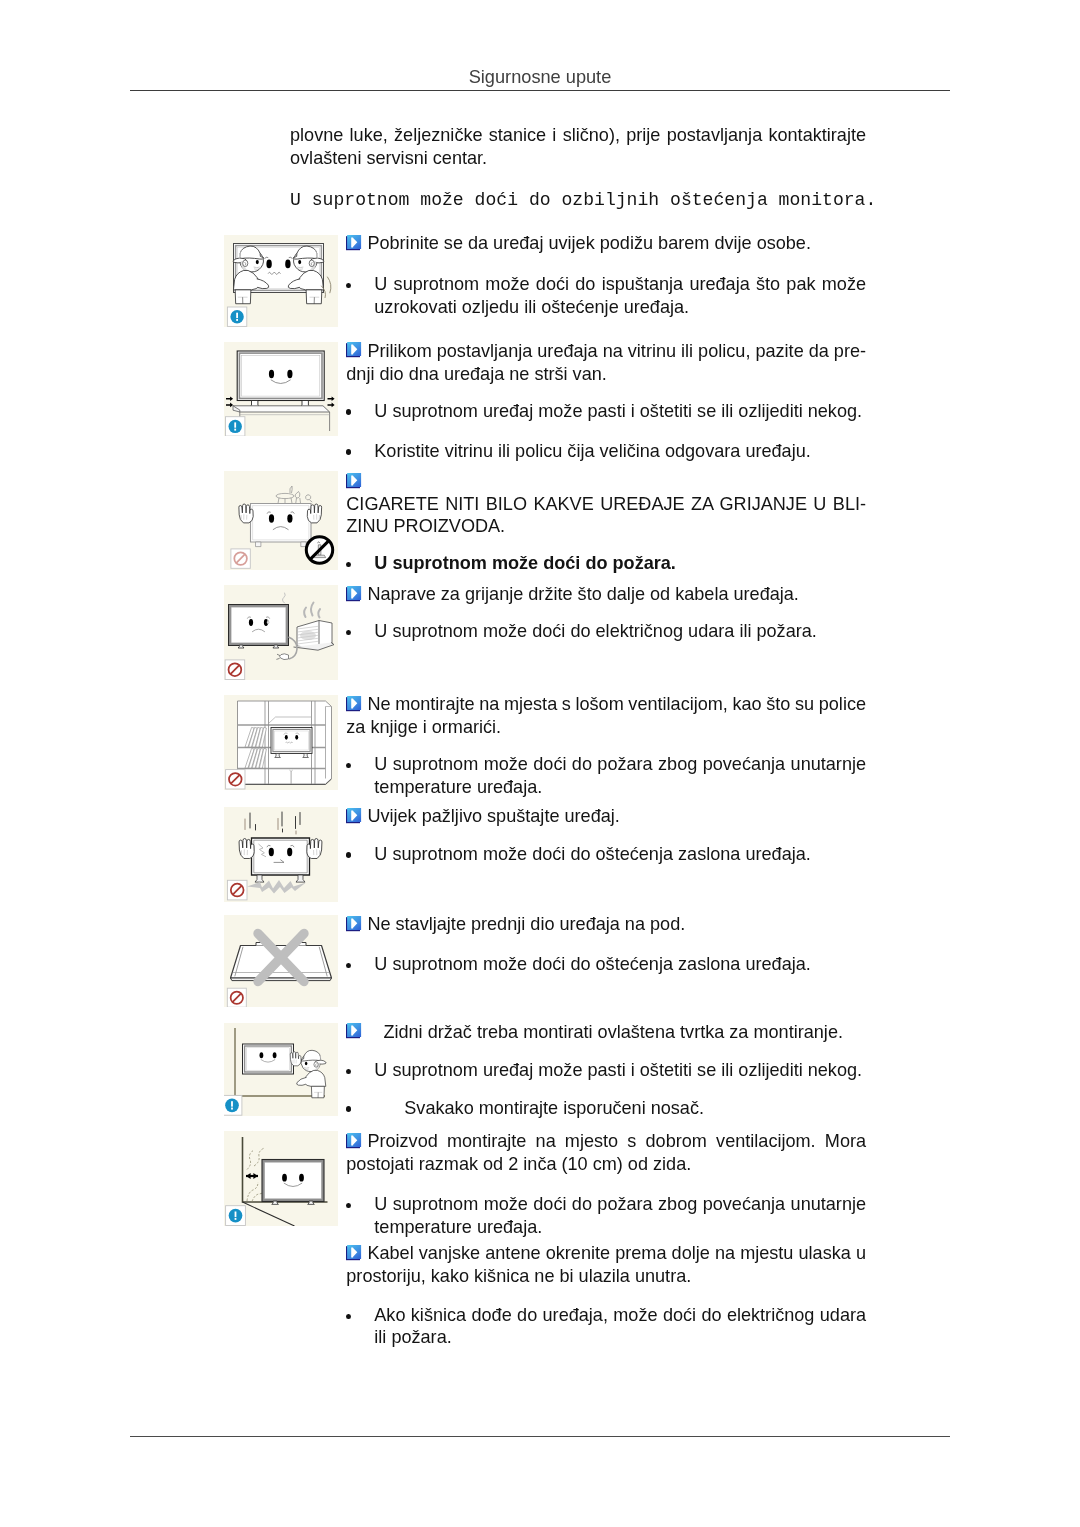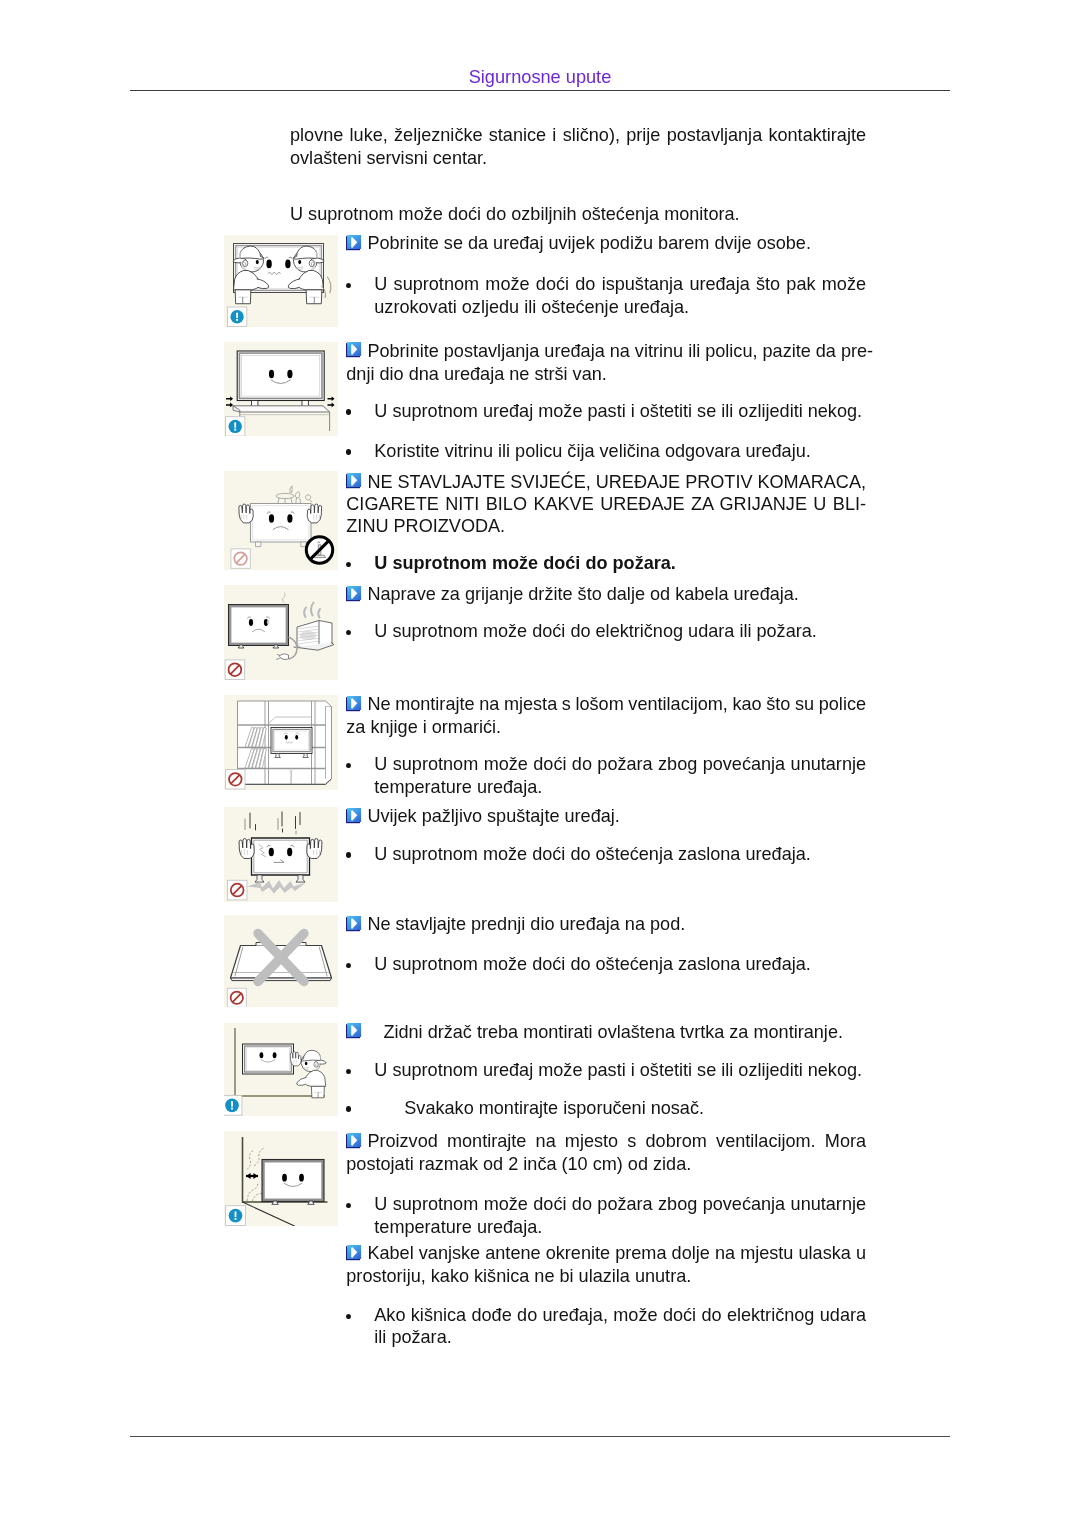--- a/index.html
+++ b/index.html
@@ -1,20 +1,20 @@
 <!DOCTYPE html>
 <html><head>
 <meta charset="utf-8">
 <title>Sigurnosne upute</title>
 <style>
 html,body{margin:0;padding:0;background:#ffffff;}
 body{width:1080px;height:1527px;font-family:"Liberation Sans",sans-serif;color:#141414;}
 .page{position:relative;width:1080px;height:1527px;overflow:hidden;background:#ffffff;}
 .hdr{position:absolute;left:0;top:65.5px;width:1080px;text-align:center;
-     font-size:18.2px;line-height:22.2px;color:#6d28d9;}
+     font-size:18.2px;line-height:22.2px;color:#404040;}
 .rule{position:absolute;left:130px;width:820px;height:1.2px;background:#3d3d3d;}
 .rule-top{top:89.5px;}
 .rule-bot{top:1435.5px;background:#4b4b4b;height:1.1px;}
 .ln{position:absolute;font-size:18.1px;line-height:22.2px;color:#141414;
     white-space:pre;letter-spacing:0;}
 .mark-arrow{position:absolute;width:16px;height:16px;line-height:0;}
 .mark-bullet{position:absolute;width:5.0px;height:5.4px;border-radius:50%;background:#111111;}
 .illu{position:absolute;left:224px;width:114px;background:#F8F6EA;}
 .illu svg{display:block;}
 </style>
@@ -493,29 +493,28 @@
             <stop offset="1" stop-color="#3269d8"></stop>
           </linearGradient>
         </defs>
         <rect x="0.0" y="1.2" width="14.0" height="14.0" fill="#1b1d82"></rect>
         <rect x="1.1" y="0.0" width="14.0" height="14.0" fill="url(#ag8_2)"></rect>
         <path d="M5.2,2.6 h1.9 v9.8 h-1.9 z M7.1,3.0 l4.2,4.2 l-4.2,4.6 z" fill="#ffffff"></path>
       </svg></span>
   <span class="mark-bullet" style="left:346.4px;top:1313.8px" aria-label="•"></span>
   <div class="ln" style="left:290.0px;top:124.4px;word-spacing:1.223px;">plovne luke, željezničke stanice i slično), prije postavljanja kontaktirajte</div>
   <div class="ln" style="left:290.0px;top:146.6px;">ovlašteni servisni centar.</div>
-  <div class="ln" style="left:290.0px;top:203px;">U suprotnom može doći do ozbiljnih oštećenja monitora.</div>
+  <div class="ln" style="left:290.0px;top:189px;font-family:Liberation Mono, monospace;">U suprotnom može doći do ozbiljnih oštećenja monitora.</div>
   <div class="ln" style="left:367.4px;top:232.4px;">Pobrinite se da uređaj uvijek podižu barem dvije osobe.</div>
   <div class="ln" style="left:374.3px;top:273.4px;word-spacing:1.221px;">U suprotnom može doći do ispuštanja uređaja što pak može</div>
   <div class="ln" style="left:374.3px;top:295.6px;">uzrokovati ozljedu ili oštećenje uređaja.</div>
-  <div class="ln" style="left:367.4px;top:340.0px;word-spacing:-0.023px;">Pobrinite postavljanja uređaja na vitrinu ili policu, pazite da pre-</div>
+  <div class="ln" style="left:367.4px;top:340.0px;word-spacing:-0.023px;">Prilikom postavljanja uređaja na vitrinu ili policu, pazite da pre-</div>
   <div class="ln" style="left:346.3px;top:362.6px;">dnji dio dna uređaja ne strši van.</div>
   <div class="ln" style="left:374.3px;top:399.5px;">U suprotnom uređaj može pasti i oštetiti se ili ozlijediti nekog.</div>
   <div class="ln" style="left:374.3px;top:439.7px;">Koristite vitrinu ili policu čija veličina odgovara uređaju.</div>
-  <div class="ln" style="left:367.4px;top:470.5px;word-spacing:-0.078px;">NE STAVLJAJTE SVIJEĆE, UREĐAJE PROTIV KOMARACA,</div>
   <div class="ln" style="left:346.3px;top:492.8px;word-spacing:1.372px;">CIGARETE NITI BILO KAKVE UREĐAJE ZA GRIJANJE U BLI-</div>
   <div class="ln" style="left:346.3px;top:515.2px;">ZINU PROIZVODA.</div>
   <div class="ln" style="left:374.3px;top:552.2px;font-weight:bold;">U suprotnom može doći do požara.</div>
   <div class="ln" style="left:367.4px;top:583.3px;">Naprave za grijanje držite što dalje od kabela uređaja.</div>
   <div class="ln" style="left:374.3px;top:620.4px;">U suprotnom može doći do električnog udara ili požara.</div>
   <div class="ln" style="left:367.4px;top:693.4px;word-spacing:-0.419px;">Ne montirajte na mjesta s lošom ventilacijom, kao što su police</div>
   <div class="ln" style="left:346.3px;top:715.6px;">za knjige i ormarići.</div>
   <div class="ln" style="left:374.3px;top:752.9px;word-spacing:0.362px;">U suprotnom može doći do požara zbog povećanja unutarnje</div>
   <div class="ln" style="left:374.3px;top:775.9px;">temperature uređaja.</div>
   <div class="ln" style="left:367.4px;top:805.4px;">Uvijek pažljivo spuštajte uređaj.</div>

